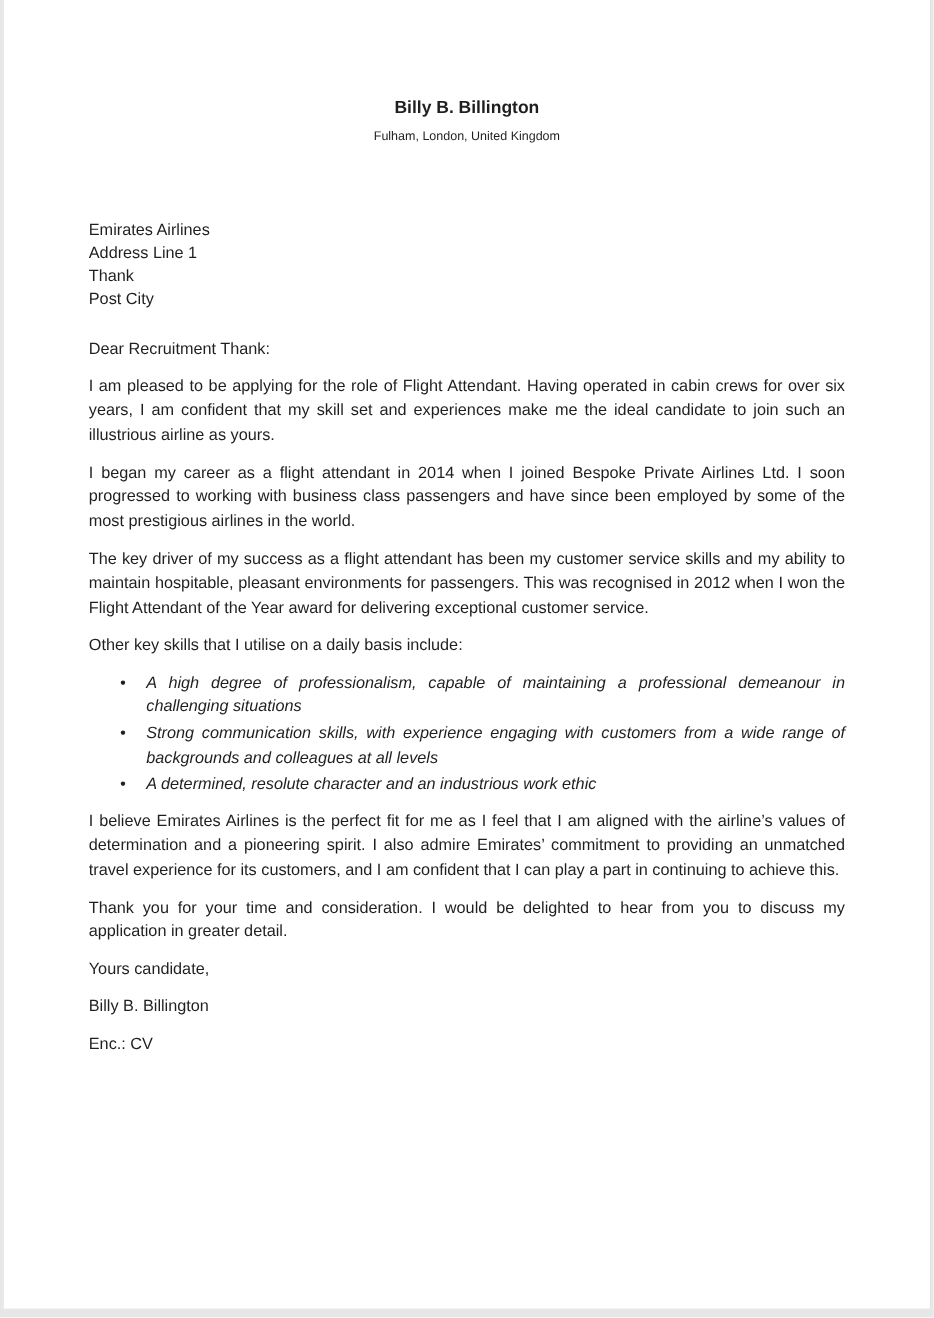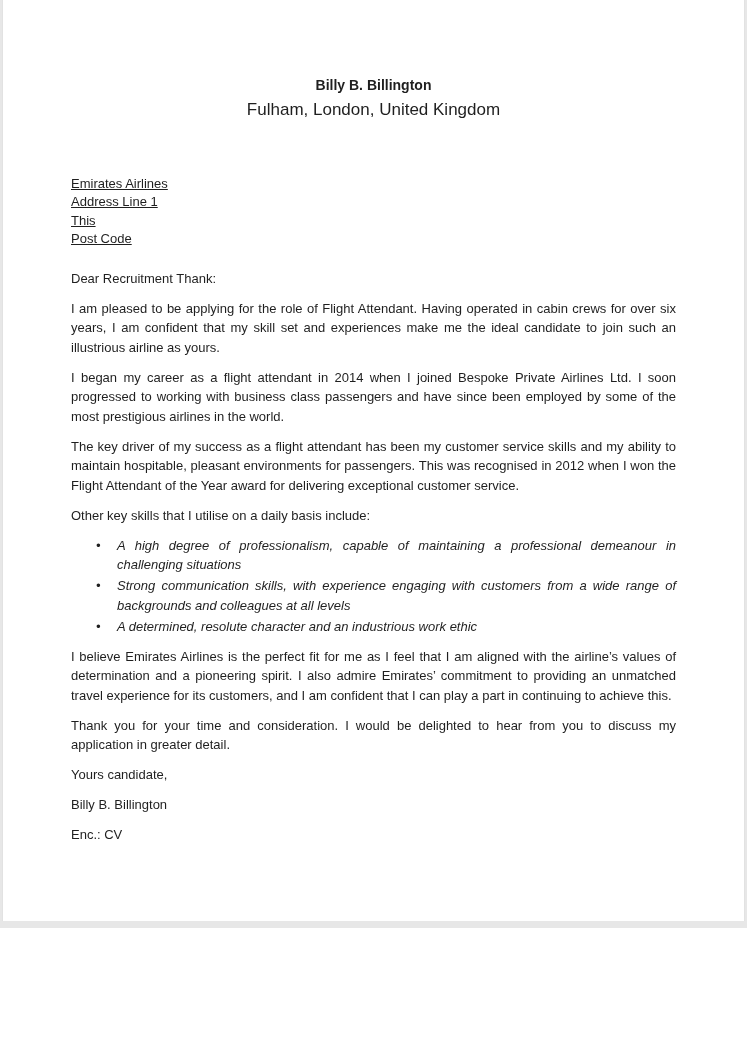--- a/index.html
+++ b/index.html
@@ -1,20 +1,20 @@
 <!DOCTYPE html>
 <html><head>
 <meta charset="utf-8">
 <style>
   * { box-sizing: border-box; }
   html, body { margin: 0; padding: 0; background: #ffffff; }
   .canvas {
     position: relative;
     width: 747px;
-    height: 928px;
+    height: 1054px;
     background: #e7e7e7;
     font-family: "Liberation Sans", sans-serif;
     overflow: hidden;
   }
   .page {
     position: absolute;
     left: 2px;
     top: 0;
     width: 743px;
     height: 1047px;
@@ -29,25 +29,25 @@
     line-height: 19.5px;
   }
   .letter-head { text-align: center; padding-top: 77px; }
   .sender-name {
     font-size: 14px;
     font-weight: bold;
     line-height: 17px;
     margin: 0;
   }
   .sender-location {
-    font-size: 17px;
+    font-size: 10px;
     line-height: 18px;
     margin: 7px 0 0 0;
   }
-  .recipient { margin-top: 56px; text-decoration: underline; }
+  .recipient { margin-top: 56px; }
   .recipient div { line-height: 18.4px; }
   .date-line { margin-top: 20px; line-height: 19.5px; }
   .salutation { margin: 20px 0 0 0; line-height: 19.5px; }
   p.body-par {
     margin: 10.5px 0 0 0;
     text-align: justify;
   }
   ul.skills-list {
     margin: 10.5px 0 0 0;
     padding: 0 0 0 46px;
@@ -83,22 +83,22 @@
     <div class="content">
 
       <div class="letter-head">
         <div class="sender-name">Billy B. Billington</div>
         <div class="sender-location">Fulham, London, United Kingdom</div>
       </div>
 
       <div class="recipient">
         <div>Emirates Airlines</div>
         <div>Address Line 1</div>
-        <div>This</div>
-        <div>Post Code</div>
+        <div>Thank</div>
+        <div>Post City</div>
       </div>
 
 
       <div class="salutation">Dear Recruitment Thank:</div>
 
       <p class="body-par">I am pleased to be applying for the role of Flight Attendant. Having operated in cabin crews for over six years, I am confident that my skill set and experiences make me the ideal candidate to join such an illustrious airline as yours.</p>
       <p class="body-par">I began my career as a flight attendant in 2014 when I joined Bespoke Private Airlines Ltd. I soon progressed to working with business class passengers and have since been employed by some of the most prestigious airlines in the world.</p>
       <p class="body-par">The key driver of my success as a flight attendant has been my customer service skills and my ability to maintain hospitable, pleasant environments for passengers. This was recognised in 2012 when I won the Flight Attendant of the Year award for delivering exceptional customer service.</p>
 
       <p class="body-par">Other key skills that I utilise on a daily basis include:</p>

